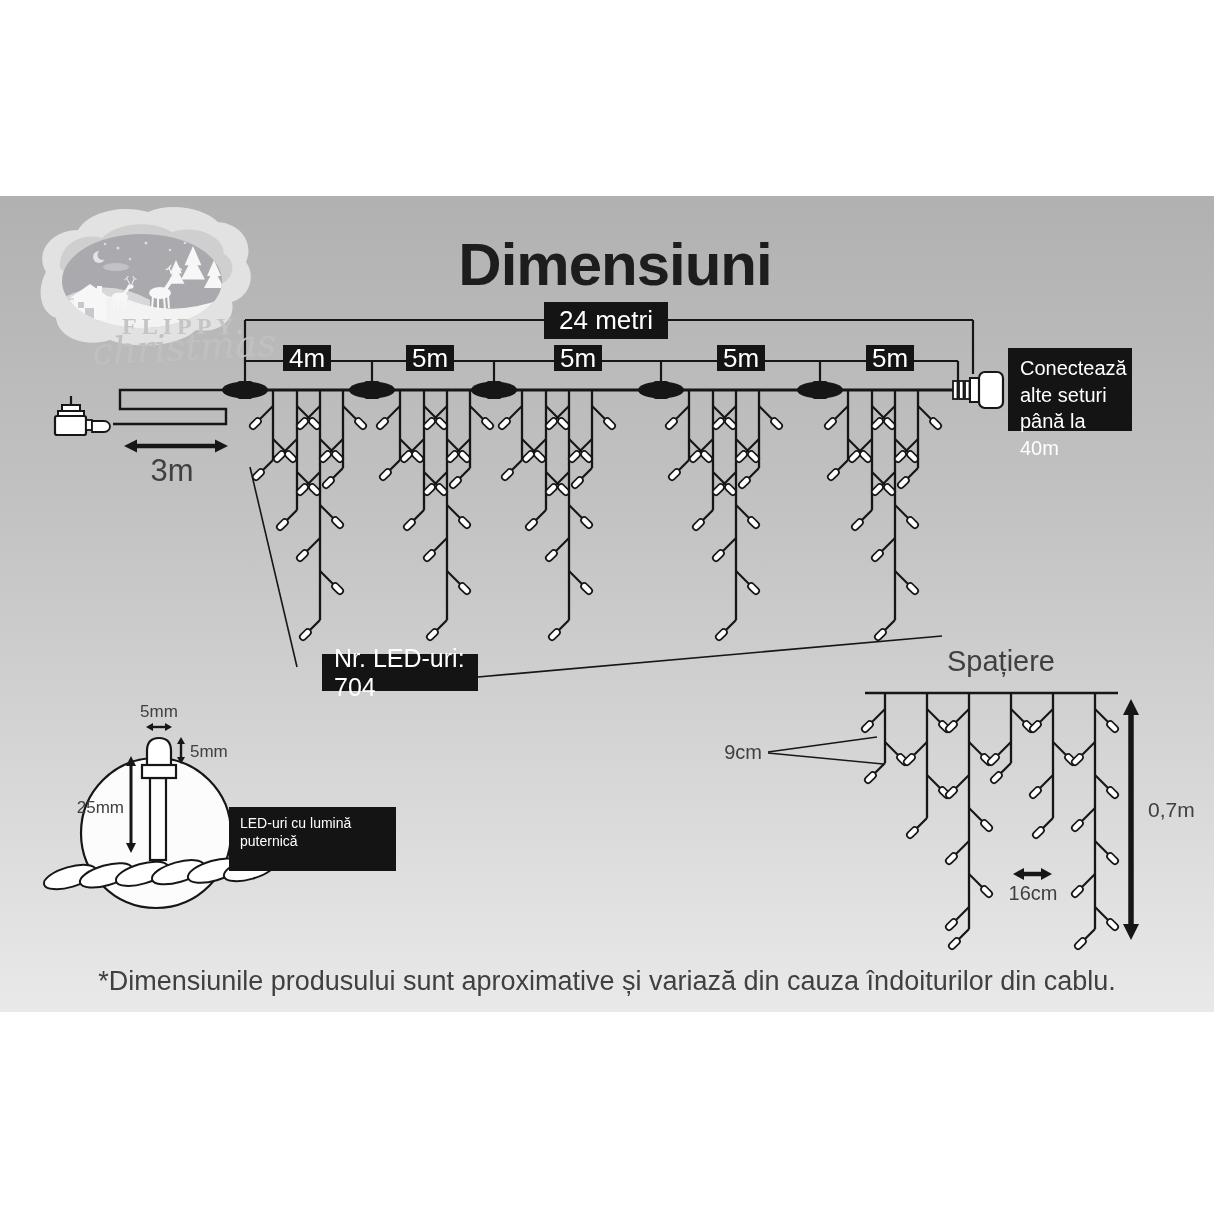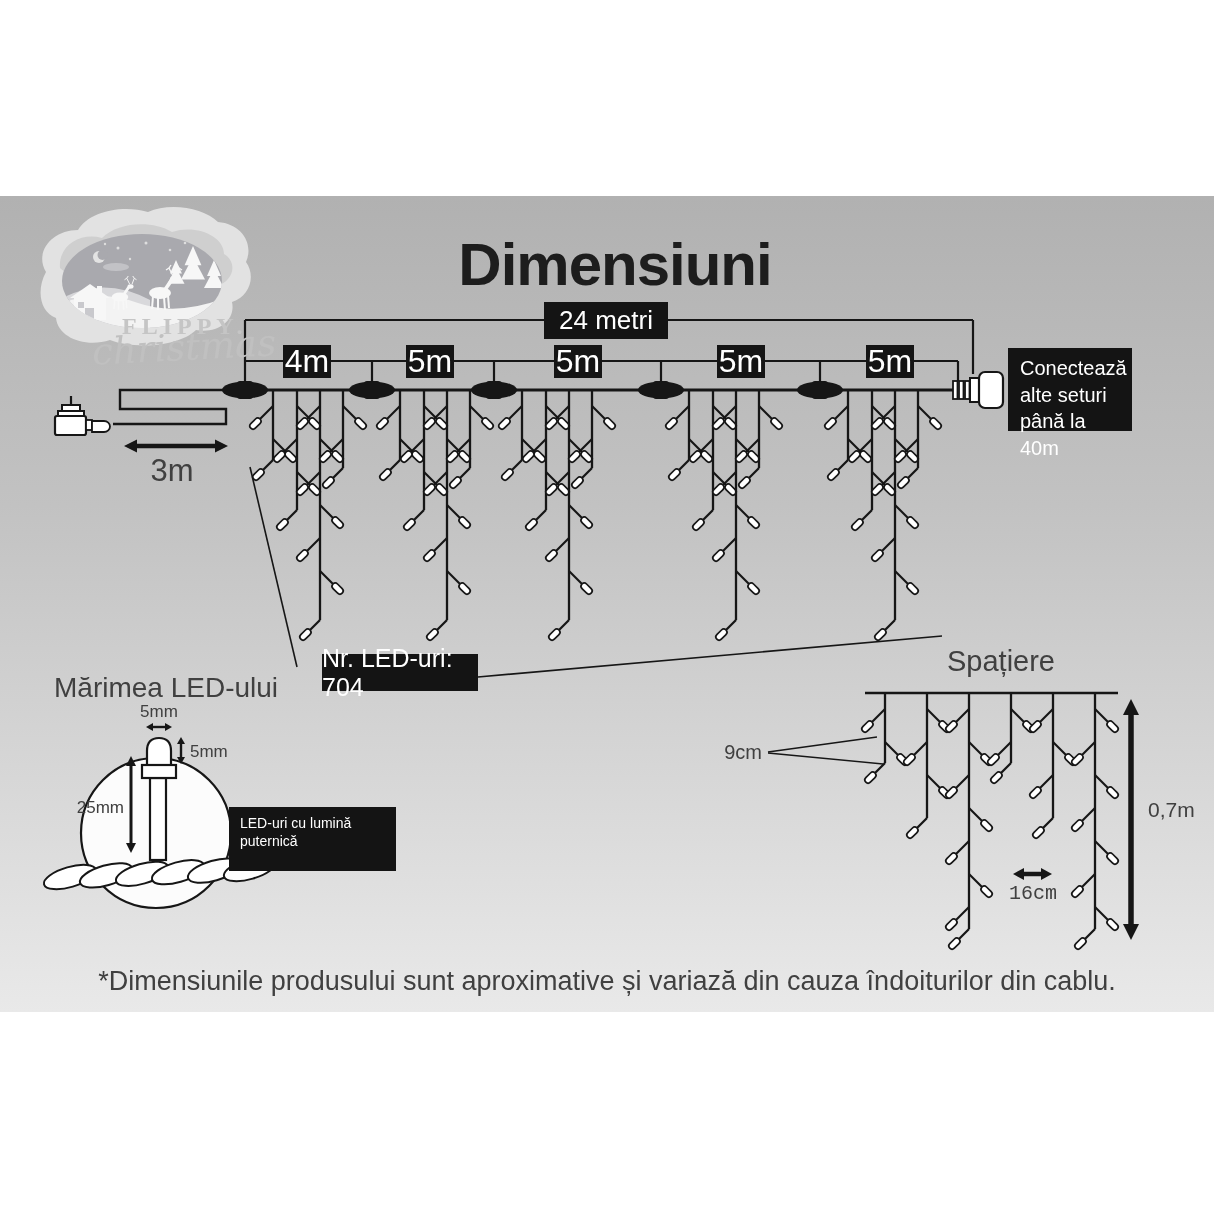--- a/index.html
+++ b/index.html
@@ -8,24 +8,24 @@
   .band{position:absolute;left:0;top:196px;width:1214px;height:816px;
         background:linear-gradient(180deg,#b1b1b1 0%,#c2c2c2 38%,#e9e9e9 100%);}
   svg.art{position:absolute;left:0;top:0;width:1214px;height:1214px;}
   .lbl{position:absolute;color:#404040;white-space:nowrap;}
   .title{position:absolute;top:230px;left:8px;width:1214px;text-align:center;
          font-size:60px;font-weight:700;letter-spacing:-1px;color:#1d1d1d;}
   .bb{position:absolute;background:#141414;color:#ffffff;display:flex;
       align-items:center;justify-content:center;box-sizing:border-box;}
   .bb.multi{align-items:flex-start;justify-content:flex-start;white-space:pre-line;}
   .b24{left:544px;top:302px;width:124px;height:37px;font-size:26px;}
-  .seg{top:345px;width:48px;height:33px;font-size:32px;}
+  .seg{top:345px;width:48px;height:26px;font-size:26px;}
   .bconn{left:1008px;top:348px;width:124px;height:83px;font-size:20px;
          line-height:1.33;padding:7px 16px 0 12px;}
-  .bnr{left:322px;top:654px;width:156px;height:37px;font-size:25px;}
+  .bnr{left:322px;top:654px;width:156px;height:37px;font-size:25px;padding-left:12px;}
   .bnote{left:229px;top:807px;width:167px;height:64px;font-size:14px;
          line-height:1.32;padding:7px 12px 0 11px;}
   .h-led{left:54px;top:672px;font-size:28px;}
   .h-sp{left:921px;top:645px;width:160px;text-align:center;font-size:29px;}
   .s17{font-size:17px;}
   .s20{font-size:20px;}
   .m3{left:140px;top:453px;width:64px;text-align:center;font-size:31px;}
   .footer{position:absolute;top:966px;left:0;width:1214px;text-align:center;
           font-size:27px;color:#404040;}
   .brand-top{position:absolute;left:122px;top:313px;font-size:24px;font-weight:700;
@@ -443,26 +443,25 @@
       <div class="bb seg" style="left: 554px;">5m</div>
       <div class="bb seg" style="left: 717px;">5m</div>
       <div class="bb seg" style="left: 866px;">5m</div>
     </div>
   <div class="lbl m3">3m</div>
   <div class="bb multi bconn">Conectează
 alte seturi
 până la 40m</div>
   <div class="bb bnr">Nr. LED-uri: 704</div>
 
-  <div class="lbl h-led">Mărimea LED-ului</div>
   <div class="lbl s17" style="left:129px;top:702px;width:60px;text-align:center;">5mm</div>
   <div class="lbl s17" style="left:190px;top:742px;">5mm</div>
   <div class="lbl s17" style="left:64px;top:798px;width:60px;text-align:right;">25mm</div>
   <div class="bb multi bnote">LED-uri cu lumină
 puternică</div>
 
   <div class="lbl h-sp">Spațiere</div>
   <div class="lbl s20" style="left:700px;top:741px;width:62px;text-align:right;">9cm</div>
-  <div class="lbl s20" style="left:1002px;top:882px;width:62px;text-align:center;font-family:Liberation Mono, monospace;">16cm</div>
+  <div class="lbl s20" style="left:1002px;top:882px;width:62px;text-align:center;">16cm</div>
   <div class="lbl" style="left:1148px;top:798px;font-size:21px;">0,7m</div>
 
   <div class="footer">*Dimensiunile produsului sunt aproximative și variază din cauza îndoiturilor din cablu.</div>
 </div>
 
 </body></html>

